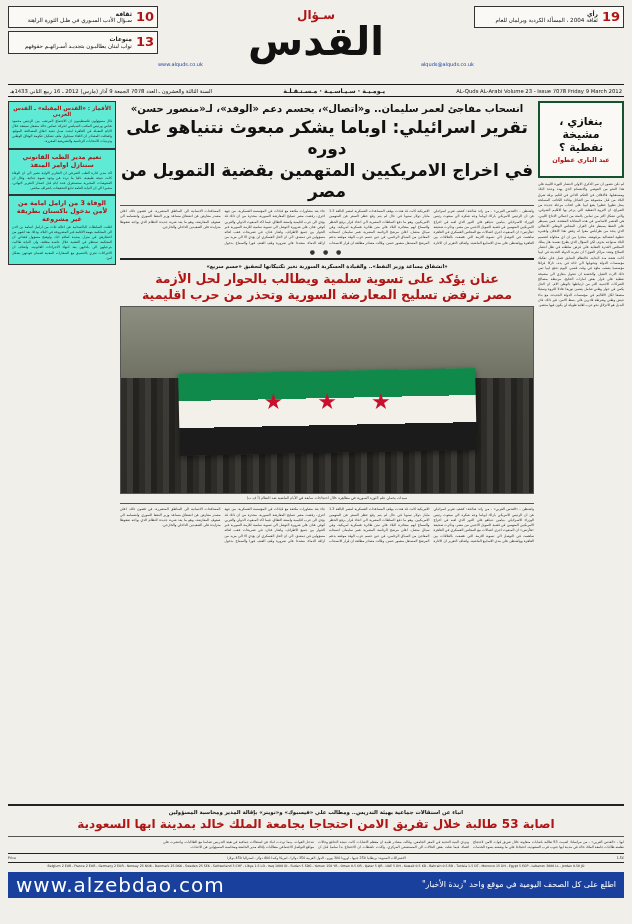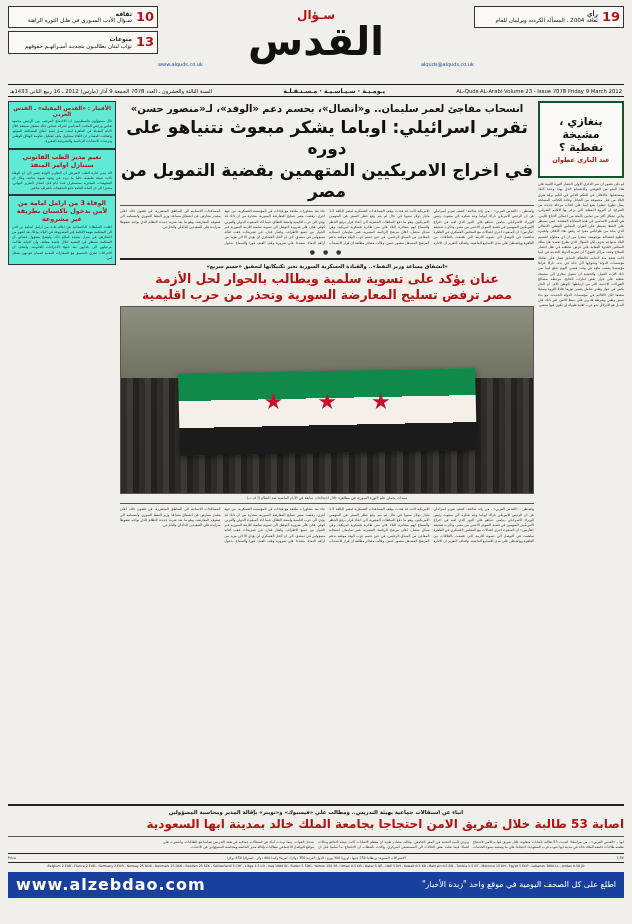--- a/index.html
+++ b/index.html
@@ -111,32 +111,32 @@
   
   .lbox{border:1px solid #333;padding:3px;background:#5eead4;}
   .lbox-h{font-size:6.4px;font-weight:bold;color:#b01515;text-align:center;line-height:1.25;}
   .lbox-t{font-size:3.4px;line-height:1.5;text-align:justify;color:#222;margin-top:2px;}
   .lhead-red{font-size:5.6px;color:#b01515;font-weight:bold;text-align:center;}
   
   .bottom-head{
     font-size:5.4px;text-align:center;font-weight:bold;color:#111;margin:3px 0 2px;
   }
   .bottom-red{
-    font-size:12px;text-align:right;font-weight:bold;color:#b01515;line-height:1.3;
+    font-size:12px;text-align:center;font-weight:bold;color:#b01515;line-height:1.3;
   }
   .footer-table{
     margin-top:3px;border-top:1px solid #222;border-bottom:1px solid #222;
     font-size:3.3px;color:#222;padding:2px 0;display:flex;justify-content:space-between;
   }
   .footer-note{font-size:3.2px;color:#222;text-align:center;padding:1px 0;line-height:1.4;}
   .web-banner{
     height:26px;background:#18409c;color:#fff;display:flex;align-items:center;
     justify-content:space-between;padding:0 8px;margin-top:2px;
   }
-  .web-banner .url{font-size:16px;font-weight:bold;letter-spacing:1px;}
+  .web-banner .url{font-size:20px;font-weight:normal;letter-spacing:1px;}
   .web-banner .slogan{font-size:8px;}
 </style>
 </head>
 <body>
 
 <div class="page">
 
   <div class="masthead">
 
     <div class="mast-side">

